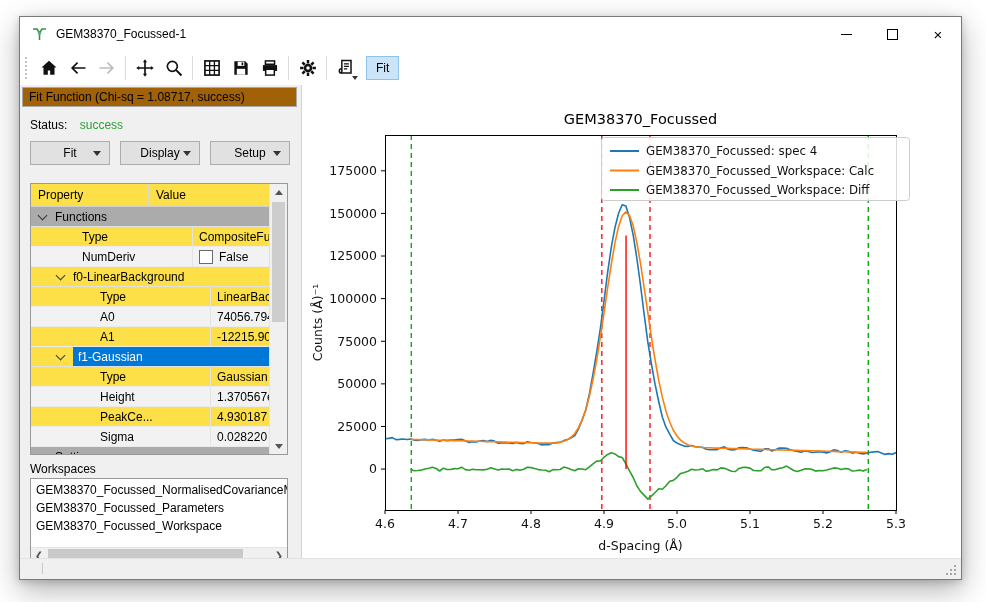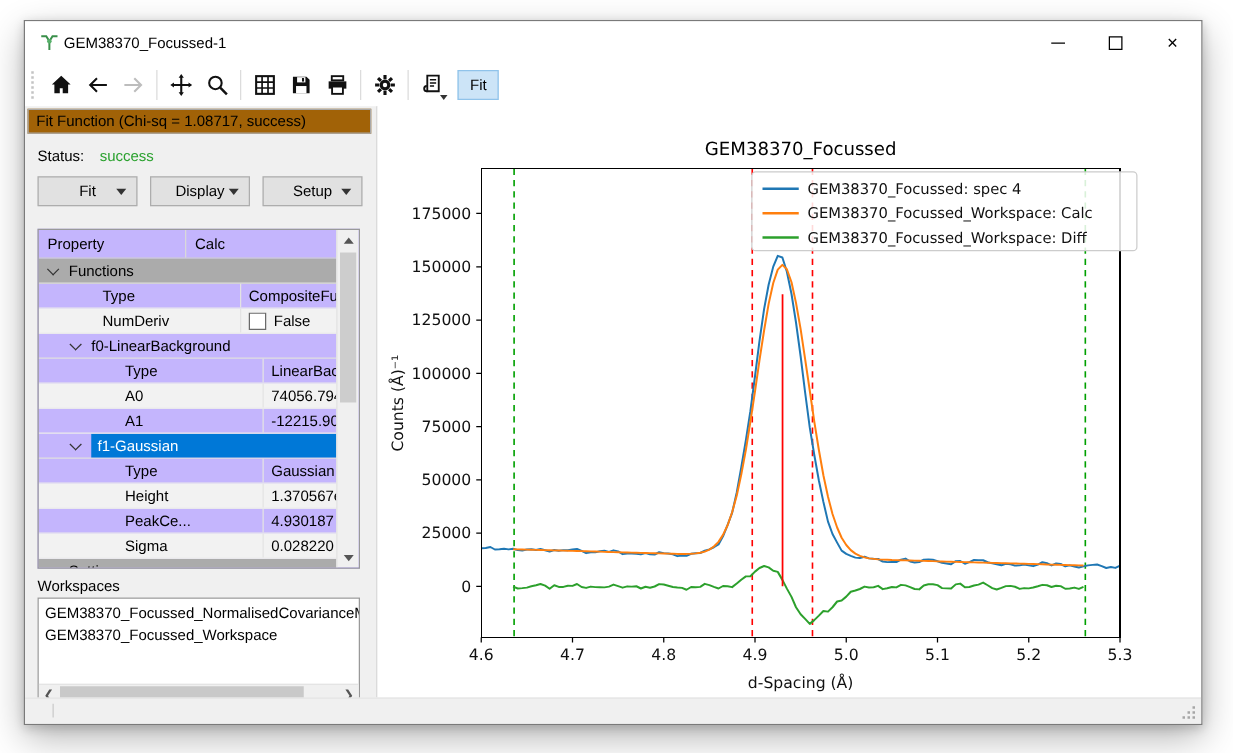--- a/index.html
+++ b/index.html
@@ -3,21 +3,21 @@
 <meta charset="utf-8">
 <style>
   html,body{margin:0;padding:0;background:#ffffff;width:986px;height:602px;
     font-family:"Liberation Sans",sans-serif;-webkit-font-smoothing:antialiased;}
   .window{position:absolute;left:19px;top:16px;width:941px;height:562px;background:#fff;
     border:1px solid #7a7a7a;box-shadow:0 10px 28px rgba(0,0,0,.30),0 2px 8px rgba(0,0,0,.18);
     display:flex;flex-direction:column;overflow:hidden;}
   
   .titlebar{height:34px;background:#fff;display:flex;align-items:center;flex:none;}
   .titlebar .wicon{margin-left:11px;width:17px;height:17px;flex:none;}
-  .titlebar .title{margin-left:3px;font-size:12px;color:#000;}
+  .titlebar .title{margin-left:8px;font-size:12px;color:#000;}
   .wctrls{margin-left:auto;display:flex;height:100%;}
   .wbtn{width:46px;height:100%;display:flex;align-items:center;justify-content:center;color:#000;}
   .wbtn .minbar{width:11px;height:1px;background:#000;}
   .wbtn .maxbox{width:9px;height:9px;border:1px solid #000;}
   .wbtn.close{font-size:15px;}
   
   .toolbar{height:34px;background:#fff;display:flex;align-items:center;flex:none;}
   .draghandle{border-left:2px dotted #c3c3c3;height:22px;margin:0 7px 0 5px;}
   .tbtn{width:29px;height:28px;display:flex;align-items:center;justify-content:center;position:relative;}
   .tsep{width:1px;height:24px;background:#dcdcdc;margin:0 4px;}
@@ -34,21 +34,21 @@
   .fithdr{margin:2px 4px 0 2px;height:18px;line-height:18px;background:#a16207;
     border:1px solid #a9a9a9;padding-left:6px;color:#000;}
   .statusline{margin:11px 0 0 10px;}
   .statusline .ok{margin-left:9px;}
   .btnrow{display:flex;gap:10px;margin:9px 0 0 10px;}
   .dbtn{width:78px;height:22px;background:#e1e1e1;border:1px solid #adadad;display:flex;
     align-items:center;justify-content:center;position:relative;font-size:12px;color:#000;}
   .dbtn .caret{position:absolute;right:8px;top:9px;width:0;height:0;
     border-left:4px solid transparent;border-right:4px solid transparent;border-top:5px solid #333;}
   
-  .ptable{position:absolute;left:10px;top:98px;width:256px;height:270px;background:#c4b5fd;
+  .ptable{position:absolute;left:10px;top:98px;width:256px;height:270px;background:#fde047;
     border:1px solid #999;overflow:hidden;}
   .ptable .inner{position:absolute;left:0;top:0;right:17px;bottom:0;}
   .phead{height:22px;display:flex;border-bottom:1px solid #d0d0d0;align-items:center;}
   .phead .c1{width:110px;padding-left:7px;border-right:1px solid #d9d9d9;height:100%;display:flex;align-items:center;}
   .phead .c2{flex:1;padding-left:7px;}
   .prow{height:19px;display:flex;align-items:center;border-bottom:1px solid #ebebeb;position:relative;padding-left:11px;}
   .prow .n{width:110px;height:100%;display:flex;align-items:center;border-right:1px solid #e3e3e3;
     overflow:hidden;white-space:nowrap;}
   .prow .v{flex:1;padding-left:6px;overflow:hidden;white-space:nowrap;display:flex;align-items:center;}
   .prow.shade{background:#f2f2f2;}
@@ -196,21 +196,21 @@
         <div class="dbtn">
             <span>Setup</span>
             <div class="caret"></div>
           </div>
       </div>
 
       <div class="ptable">
         <div class="inner">
           <div class="phead">
             <div class="c1">Property</div>
-            <div class="c2">Calc</div>
+            <div class="c2">Value</div>
           </div>
           <div id="prows">
               <div class="grow l1">
                 <span class="chev" style="margin-left: 8px;"></span>
                 <span class="glabel">Functions</span>
               </div>
               <div class="prow">
                 <div class="n" style="padding-left: 40px;">Type</div>
                 <div class="v">CompositeFunction</div>
               </div>
@@ -268,20 +268,21 @@
           <div class="sarrow" style="bottom:0">
               <div class="tri-dn"></div>
             </div>
         </div>
       </div>
 
       <div class="wslabel">Workspaces</div>
       <div class="wslist">
         <div id="wsitems" style="padding-top:2px">
             <div class="wsitem">GEM38370_Focussed_NormalisedCovarianceMatrix</div>
+            <div class="wsitem">GEM38370_Focussed_Parameters</div>
             <div class="wsitem">GEM38370_Focussed_Workspace</div>
           </div>
         <div class="hscroll">
           <div class="harrow" style="left:0">❮</div>
           <div class="thumb"></div>
           <div class="harrow" style="right:0">❯</div>
         </div>
       </div>
     </div>
 

